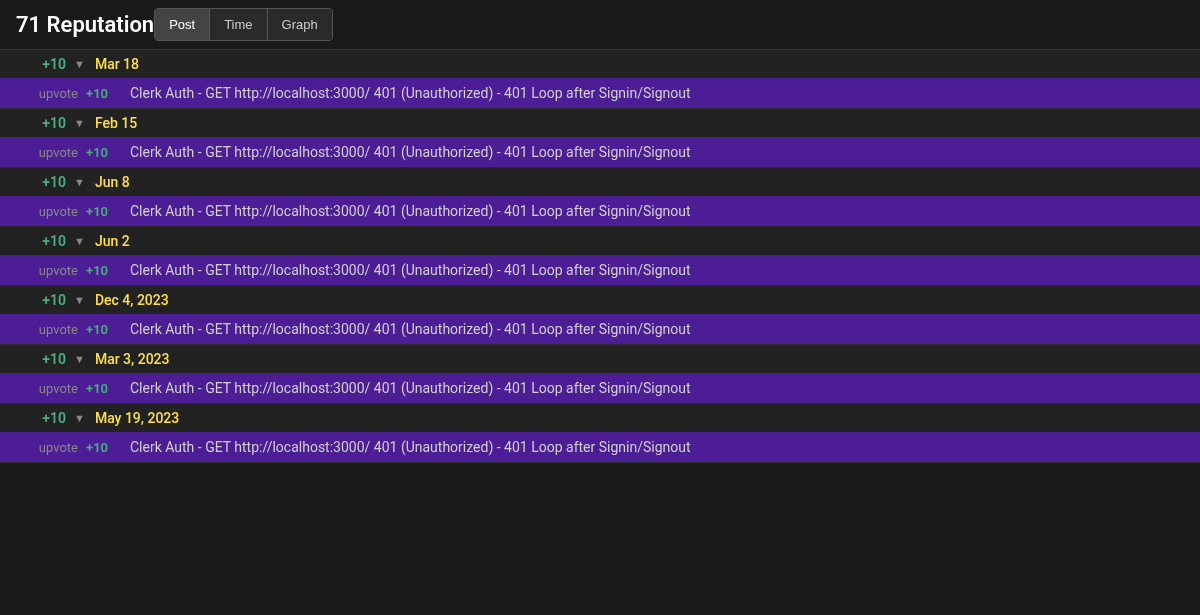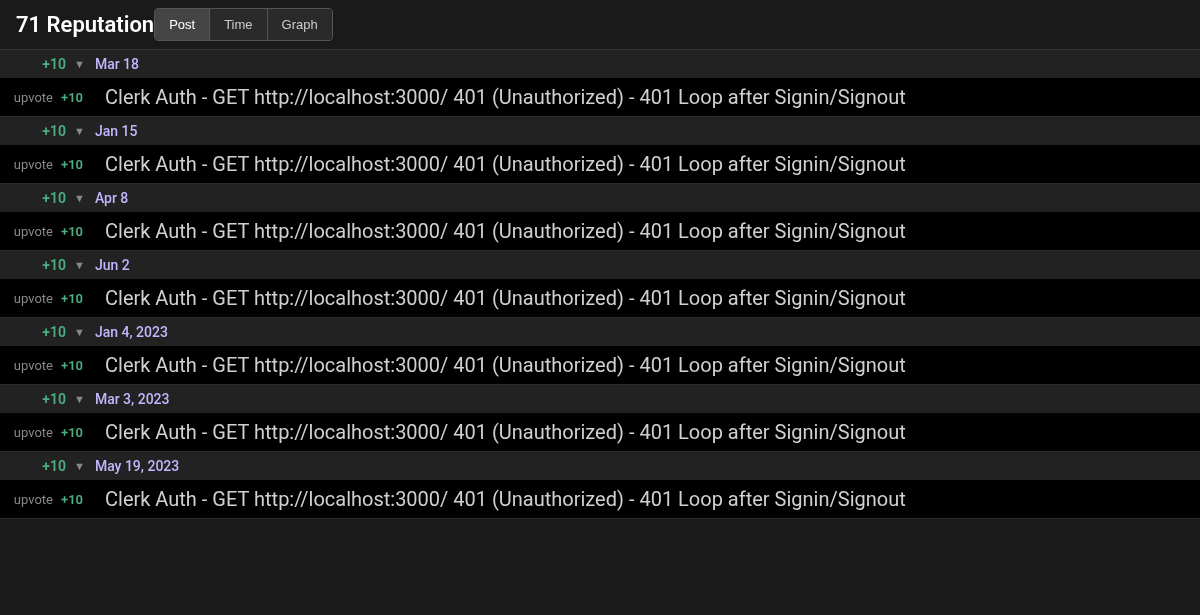--- a/index.html
+++ b/index.html
@@ -75,29 +75,29 @@
       margin-right: 8px;
     }
 
     .chevron-icon {
       color: #888;
       margin-right: 10px;
       font-size: 11px;
     }
 
     .date-label {
-      color: #c4b5fd;
+      color: #fde047;
       font-weight: 500;
     }
 
     .entry-row {
       display: flex;
       align-items: center;
-      padding: 7px 3px;
-      background-color: #000000;
+      padding: 7px 28px;
+      background-color: #4c1d95;
       border-bottom: 1px solid #2a2a2a;
     }
 
     .vote-type {
       color: #888;
       min-width: 50px;
       text-align: right;
       margin-right: 8px;
       font-size: 13px;
     }
@@ -105,21 +105,21 @@
     .entry-score {
       color: #4caf82;
       font-weight: 600;
       min-width: 32px;
       margin-right: 12px;
       font-size: 13px;
     }
 
     .entry-title {
       color: #d0d0d0;
-      font-size: 20px;
+      font-size: 14px;
     }
   </style>
 </head>
 <body>
 
 <div class="header">
   <h1 class="header-title">71 Reputation</h1>
   <div class="tab-group">
     <button class="tab-btn active">Post</button>
     <button class="tab-btn">Time</button>
@@ -134,51 +134,51 @@
       <span class="date-label">Mar 18</span>
     </div>
     <div class="entry-row">
       <span class="vote-type">upvote</span>
       <span class="entry-score">+10</span>
       <span class="entry-title">Clerk Auth - GET http://localhost:3000/ 401 (Unauthorized) - 401 Loop after Signin/Signout</span>
     </div>
     <div class="date-row">
       <span class="date-score">+10</span>
       <span class="chevron-icon">▼</span>
-      <span class="date-label">Jan 15</span>
-    </div>
-    <div class="entry-row">
-      <span class="vote-type">upvote</span>
-      <span class="entry-score">+10</span>
-      <span class="entry-title">Clerk Auth - GET http://localhost:3000/ 401 (Unauthorized) - 401 Loop after Signin/Signout</span>
-    </div>
-    <div class="date-row">
-      <span class="date-score">+10</span>
-      <span class="chevron-icon">▼</span>
-      <span class="date-label">Apr 8</span>
+      <span class="date-label">Feb 15</span>
+    </div>
+    <div class="entry-row">
+      <span class="vote-type">upvote</span>
+      <span class="entry-score">+10</span>
+      <span class="entry-title">Clerk Auth - GET http://localhost:3000/ 401 (Unauthorized) - 401 Loop after Signin/Signout</span>
+    </div>
+    <div class="date-row">
+      <span class="date-score">+10</span>
+      <span class="chevron-icon">▼</span>
+      <span class="date-label">Jun 8</span>
     </div>
     <div class="entry-row">
       <span class="vote-type">upvote</span>
       <span class="entry-score">+10</span>
       <span class="entry-title">Clerk Auth - GET http://localhost:3000/ 401 (Unauthorized) - 401 Loop after Signin/Signout</span>
     </div>
     <div class="date-row">
       <span class="date-score">+10</span>
       <span class="chevron-icon">▼</span>
       <span class="date-label">Jun 2</span>
     </div>
     <div class="entry-row">
       <span class="vote-type">upvote</span>
       <span class="entry-score">+10</span>
       <span class="entry-title">Clerk Auth - GET http://localhost:3000/ 401 (Unauthorized) - 401 Loop after Signin/Signout</span>
     </div>
     <div class="date-row">
       <span class="date-score">+10</span>
       <span class="chevron-icon">▼</span>
-      <span class="date-label">Jan 4, 2023</span>
+      <span class="date-label">Dec 4, 2023</span>
     </div>
     <div class="entry-row">
       <span class="vote-type">upvote</span>
       <span class="entry-score">+10</span>
       <span class="entry-title">Clerk Auth - GET http://localhost:3000/ 401 (Unauthorized) - 401 Loop after Signin/Signout</span>
     </div>
     <div class="date-row">
       <span class="date-score">+10</span>
       <span class="chevron-icon">▼</span>
       <span class="date-label">Mar 3, 2023</span>

